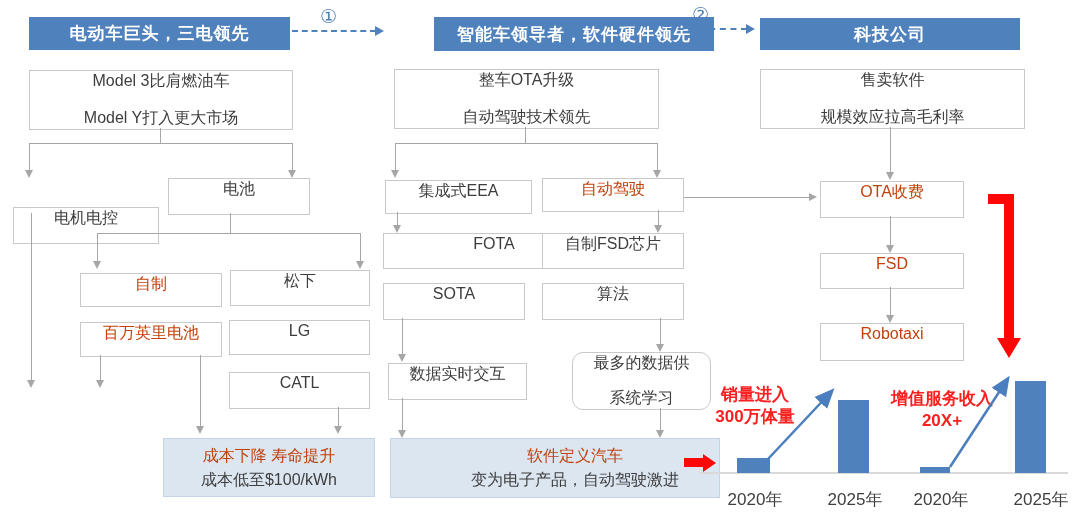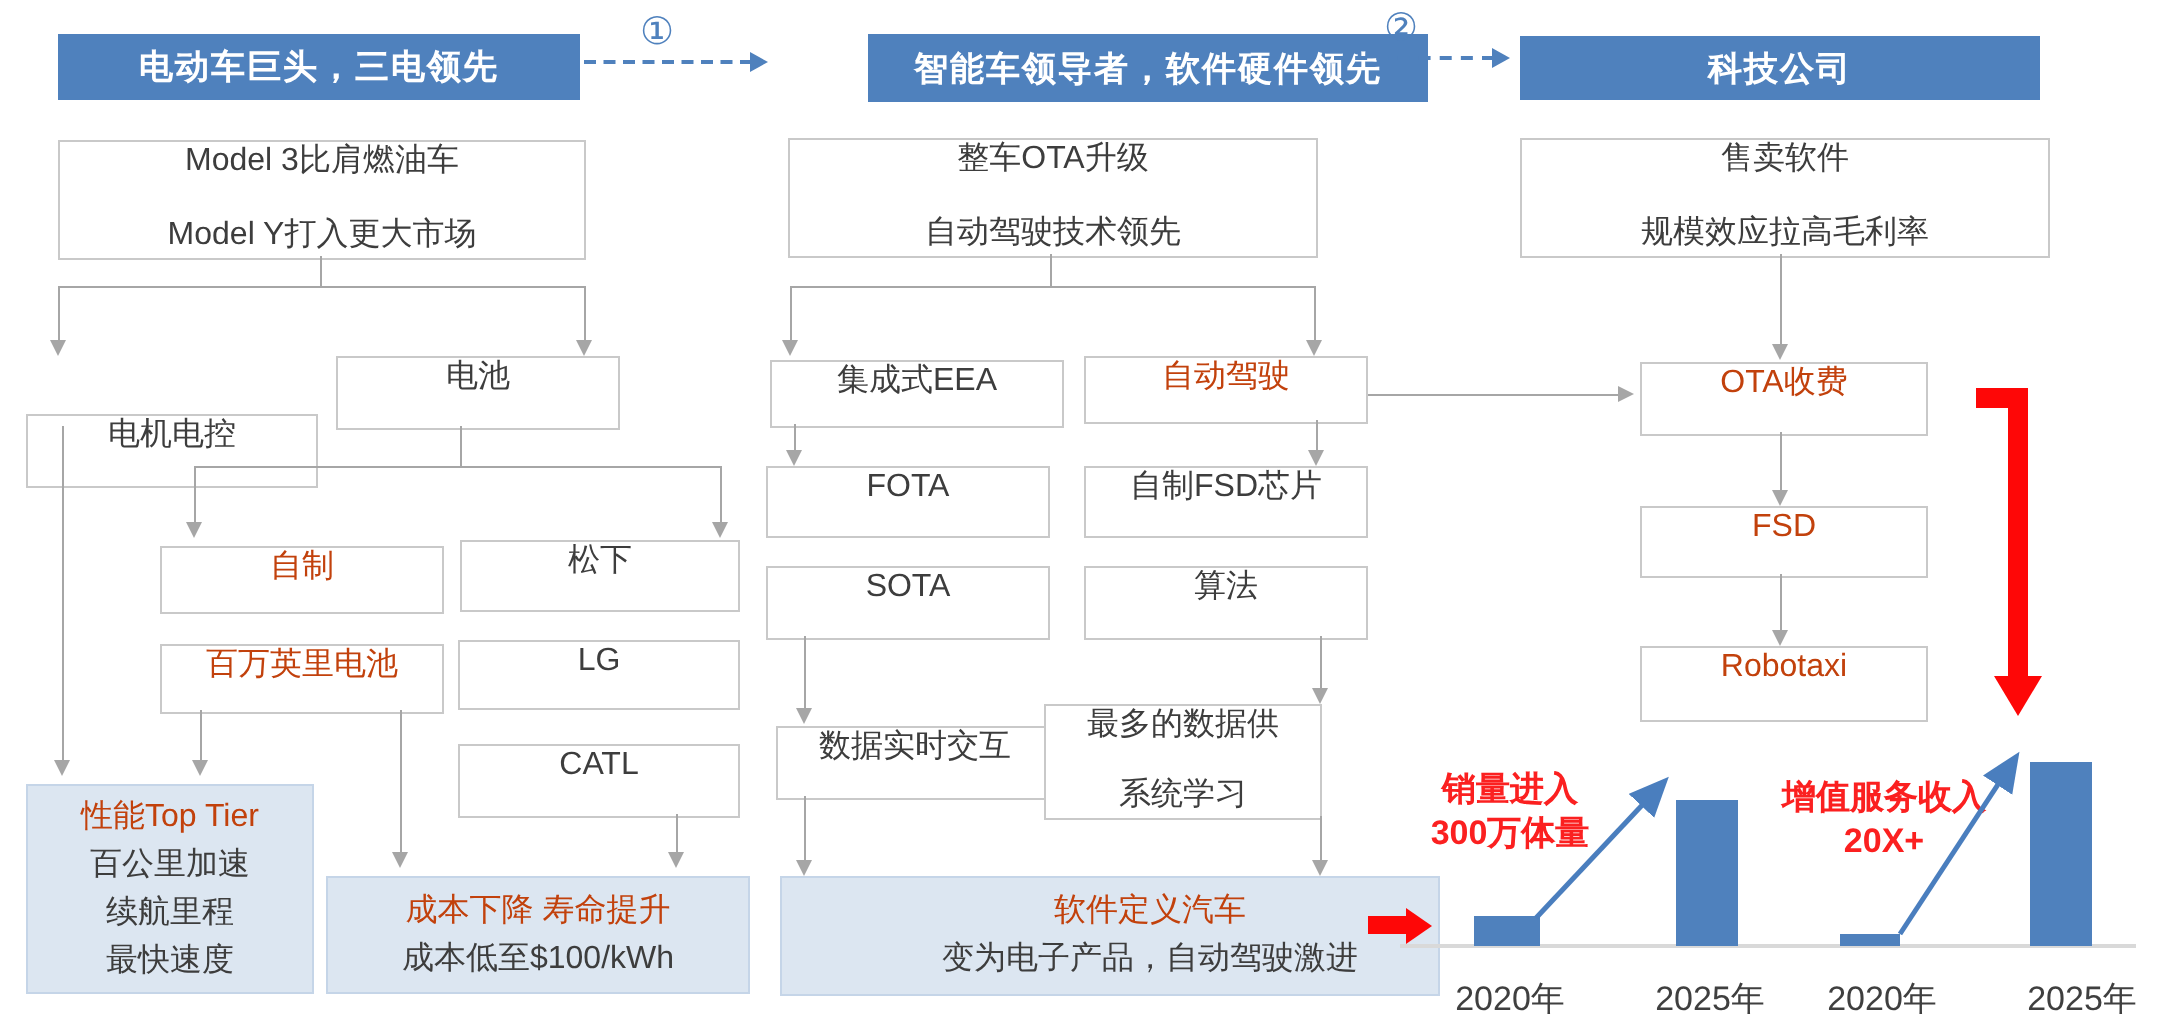--- a/index.html
+++ b/index.html
@@ -63,39 +63,33 @@
   </div>
 
   <div class="abs bx" style="left:13px;top:178px;width:144px;height:35px;margin-top:29px;">电机电控</div>
   <div class="abs bx" style="left:168px;top:178px;width:140px;height:35px;">电池</div>
   <div class="abs bx redtx" style="left:80px;top:273px;width:140px;height:32px;">自制</div>
   <div class="abs bx" style="left:230px;top:270px;width:138px;height:34px;">松下</div>
   <div class="abs bx redtx" style="left:80px;top:322px;width:140px;height:33px;">百万英里电池</div>
   <div class="abs bx" style="left:229px;top:320px;width:139px;height:33px;">LG</div>
   <div class="abs bx" style="left:229px;top:372px;width:139px;height:35px;">CATL</div>
 
-  <div class="abs lb" style="left:13px;top:392px;width:142px;height:103px;">
-    <div class="redtx">性能Top Tier</div>
-    <div>百公里加速</div>
-    <div>续航里程</div>
-    <div>最快速度</div>
-  </div>
   <div class="abs lb" style="left:163px;top:438px;width:210px;height:57px;">
     <div class="redtx">成本下降  寿命提升</div>
     <div>成本低至$100/kWh</div>
   </div>
 
   <div class="abs bx" style="left:385px;top:180px;width:145px;height:32px;">集成式EEA</div>
   <div class="abs bx redtx" style="left:542px;top:178px;width:140px;height:32px;">自动驾驶</div>
-  <div class="abs bx" style="left:383px;top:233px;width:140px;height:34px;">FOTA</div>
+  <div class="abs bx" style="left:383px;top:233px;width:140px;height:34px;padding-left:40px;">FOTA</div>
   <div class="abs bx" style="left:542px;top:233px;width:140px;height:34px;">自制FSD芯片</div>
   <div class="abs bx" style="left:383px;top:283px;width:140px;height:35px;">SOTA</div>
   <div class="abs bx" style="left:542px;top:283px;width:140px;height:35px;">算法</div>
   <div class="abs bx" style="left:388px;top:363px;width:137px;height:35px;">数据实时交互</div>
-  <div class="abs bx" style="left:522px;top:352px;width:137px;height:56px;">
+  <div class="abs bx" style="left:572px;top:352px;width:137px;height:56px;border-radius:11px;">
     <div>最多的数据供</div>
     <div>系统学习</div>
   </div>
   <div class="abs lb" style="left:390px;top:438px;width:288px;height:58px;padding-left:40px;">
     <div class="redtx">软件定义汽车</div>
     <div>变为电子产品，自动驾驶激进</div>
   </div>
 
   <div class="abs bx redtx" style="left:820px;top:181px;width:142px;height:35px;">OTA收费</div>
   <div class="abs bx redtx" style="left:820px;top:253px;width:142px;height:34px;">FSD</div>

